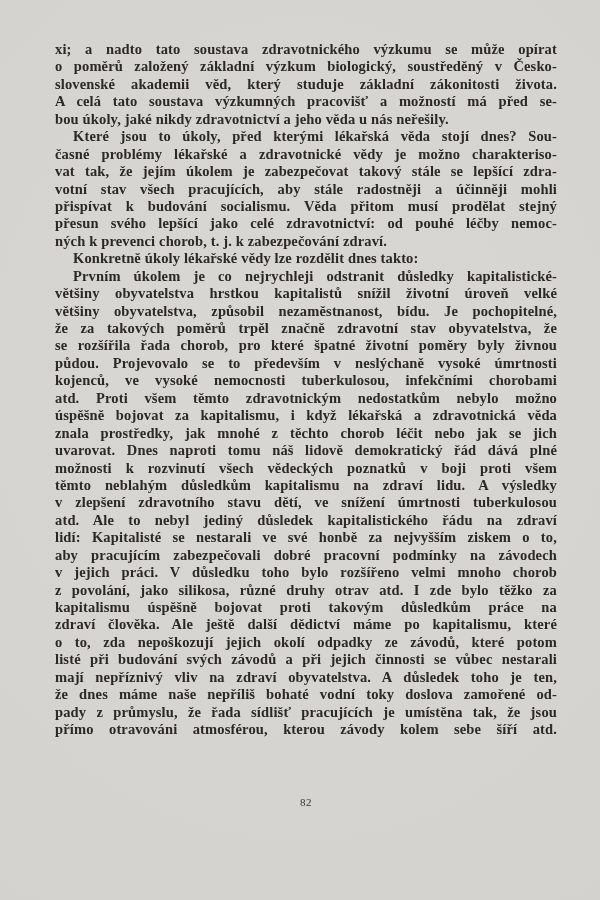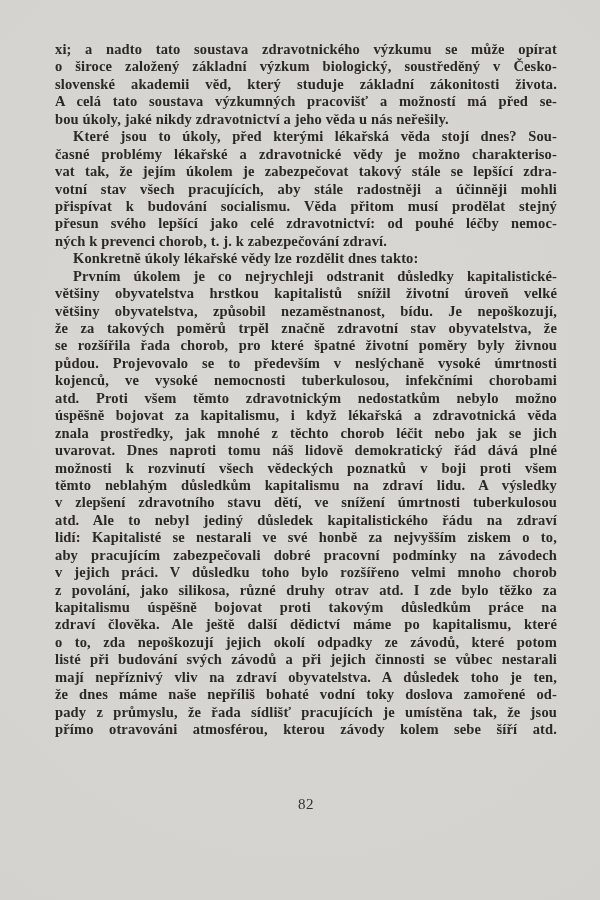--- a/index.html
+++ b/index.html
@@ -44,53 +44,53 @@
   }
   .line.indent {
     text-indent: 18px;
   }
   .page-number {
     position: absolute;
     left: 55px;
     top: 796px;
     width: 502px;
     text-align: center;
-    font-size: 15px;
+    font-size: 11px;
     letter-spacing: 0.5px;
     color: #34322d;
   }
 </style>
 </head>
 <body>
 
 <div class="page">
   <div class="text-block">
       <div class="paragraph">
         <div class="line">xi; a nadto tato soustava zdravotnického výzkumu se může opírat</div>
-        <div class="line">o široce založený základní výzkum biologický, soustředěný v Česko-</div>
+        <div class="line">o poměrů založený základní výzkum biologický, soustředěný v Česko-</div>
         <div class="line">slovenské akademii věd, který studuje základní zákonitosti života.</div>
         <div class="line">A celá tato soustava výzkumných pracovišť a možností má před se-</div>
         <div class="line last">bou úkoly, jaké nikdy zdravotnictví a jeho věda u nás neřešily.</div>
       </div>
       <div class="paragraph">
         <div class="line indent">Které jsou to úkoly, před kterými lékařská věda stojí dnes? Sou-</div>
         <div class="line">časné problémy lékařské a zdravotnické vědy je možno charakteriso-</div>
         <div class="line">vat tak, že jejím úkolem je zabezpečovat takový stále se lepšící zdra-</div>
         <div class="line">votní stav všech pracujících, aby stále radostněji a účinněji mohli</div>
         <div class="line">přispívat k budování socialismu. Věda přitom musí prodělat stejný</div>
         <div class="line">přesun svého lepšící jako celé zdravotnictví: od pouhé léčby nemoc-</div>
         <div class="line last">ných k prevenci chorob, t. j. k zabezpečování zdraví.</div>
       </div>
       <div class="paragraph">
         <div class="line indent last">Konkretně úkoly lékařské vědy lze rozdělit dnes takto:</div>
       </div>
       <div class="paragraph">
         <div class="line indent">Prvním úkolem je co nejrychleji odstranit důsledky kapitalistické-</div>
         <div class="line">většiny obyvatelstva hrstkou kapitalistů snížil životní úroveň velké</div>
-        <div class="line">většiny obyvatelstva, způsobil nezaměstnanost, bídu. Je nepoškozují,</div>
+        <div class="line">většiny obyvatelstva, způsobil nezaměstnanost, bídu. Je pochopitelné,</div>
         <div class="line">že za takových poměrů trpěl značně zdravotní stav obyvatelstva, že</div>
         <div class="line">se rozšířila řada chorob, pro které špatné životní poměry byly živnou</div>
         <div class="line">půdou. Projevovalo se to především v neslýchaně vysoké úmrtnosti</div>
         <div class="line">kojenců, ve vysoké nemocnosti tuberkulosou, infekčními chorobami</div>
         <div class="line">atd. Proti všem těmto zdravotnickým nedostatkům nebylo možno</div>
         <div class="line">úspěšně bojovat za kapitalismu, i když lékařská a zdravotnická věda</div>
         <div class="line">znala prostředky, jak mnohé z těchto chorob léčit nebo jak se jich</div>
         <div class="line">uvarovat. Dnes naproti tomu náš lidově demokratický řád dává plné</div>
         <div class="line">možnosti k rozvinutí všech vědeckých poznatků v boji proti všem</div>
         <div class="line">těmto neblahým důsledkům kapitalismu na zdraví lidu. A výsledky</div>

